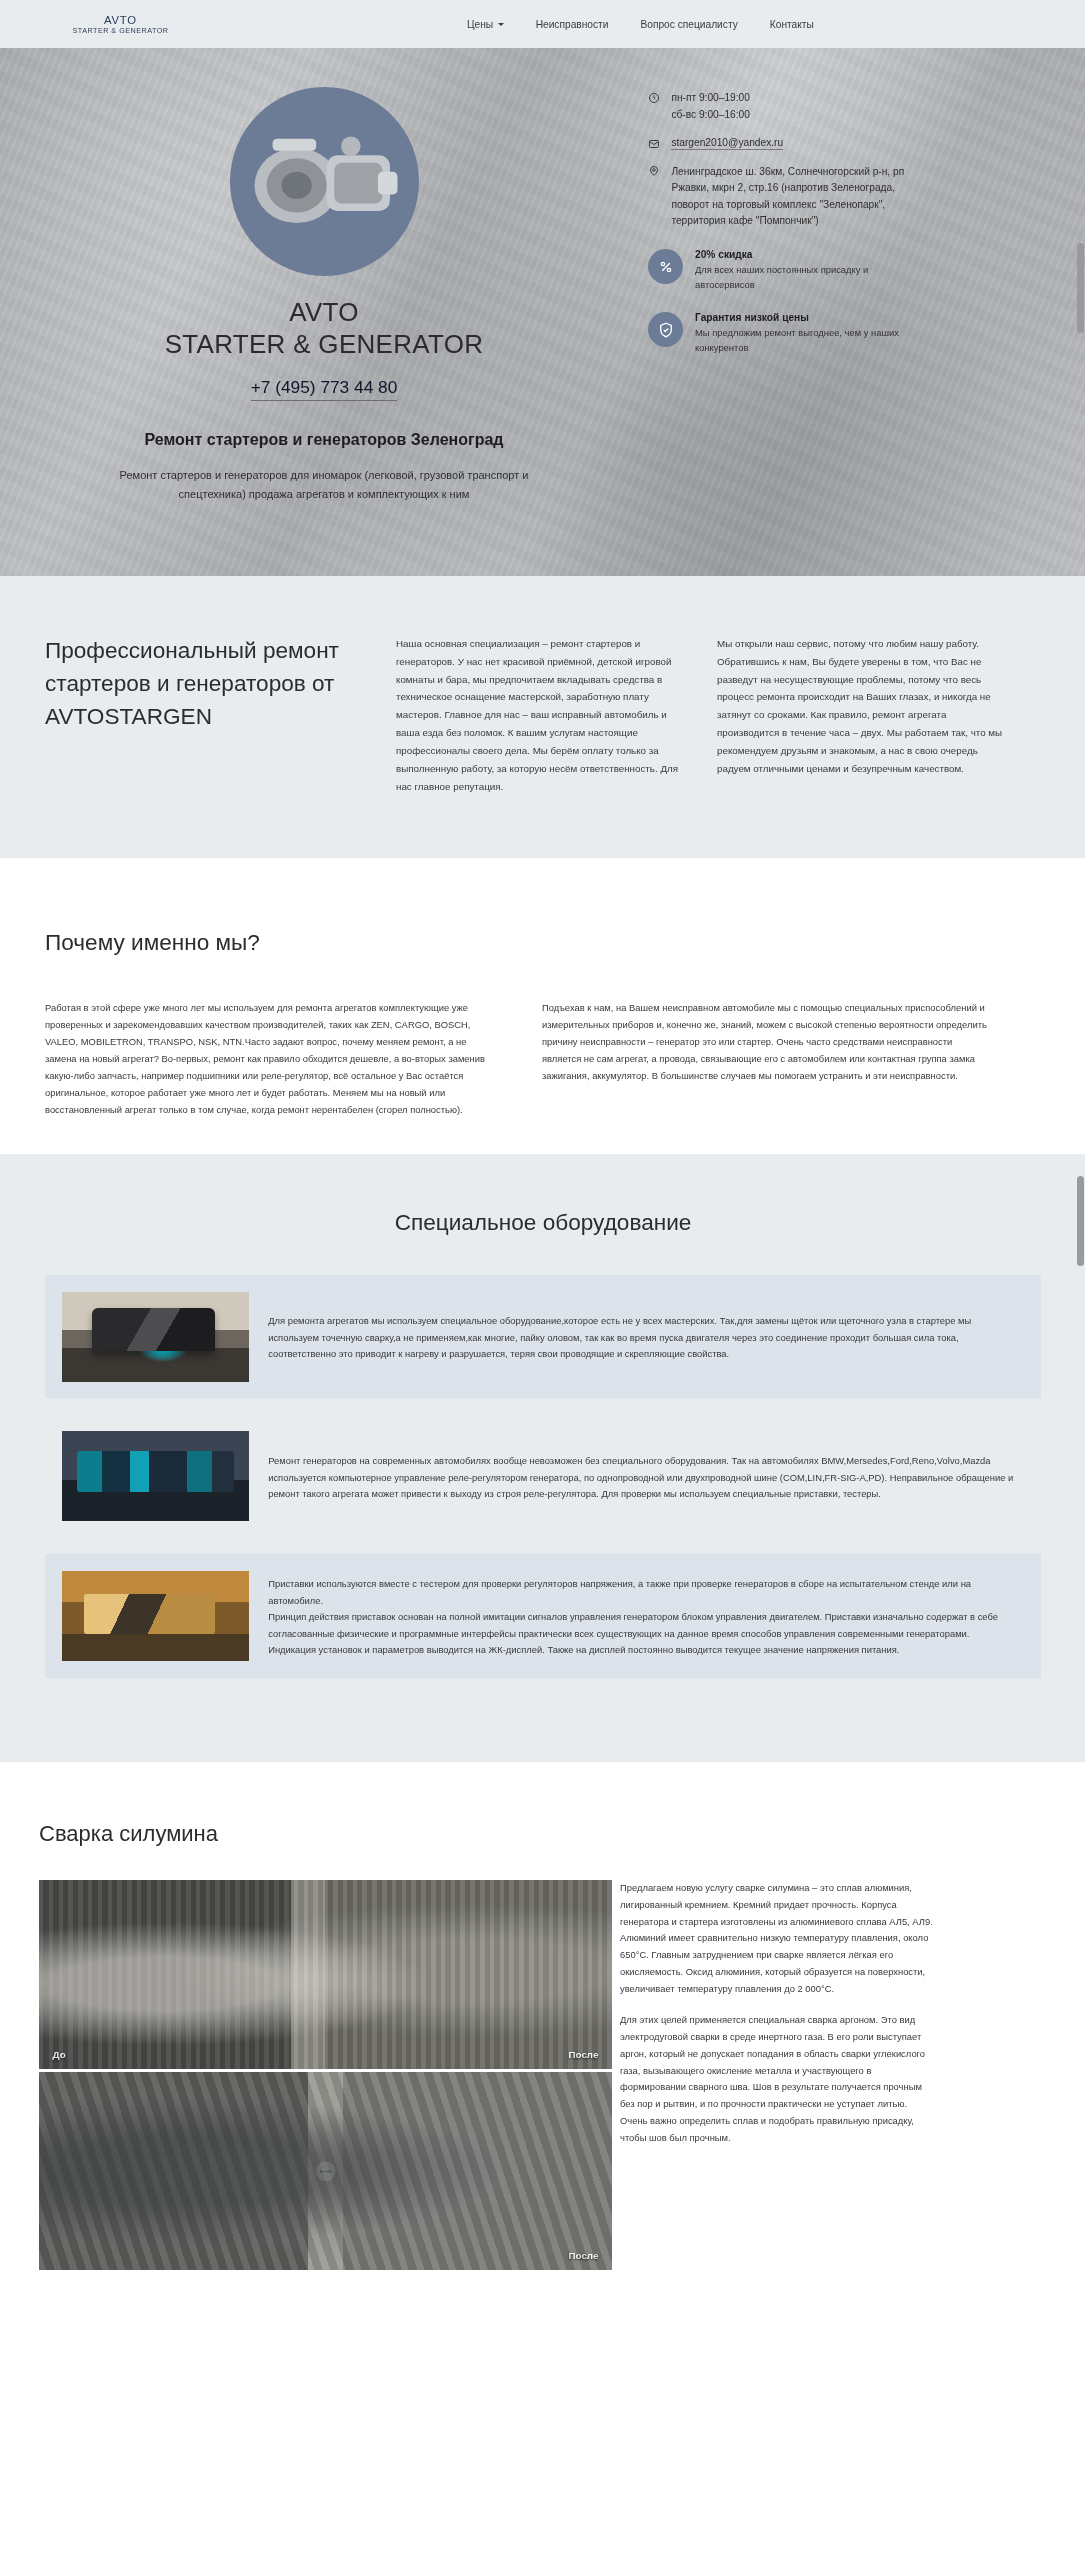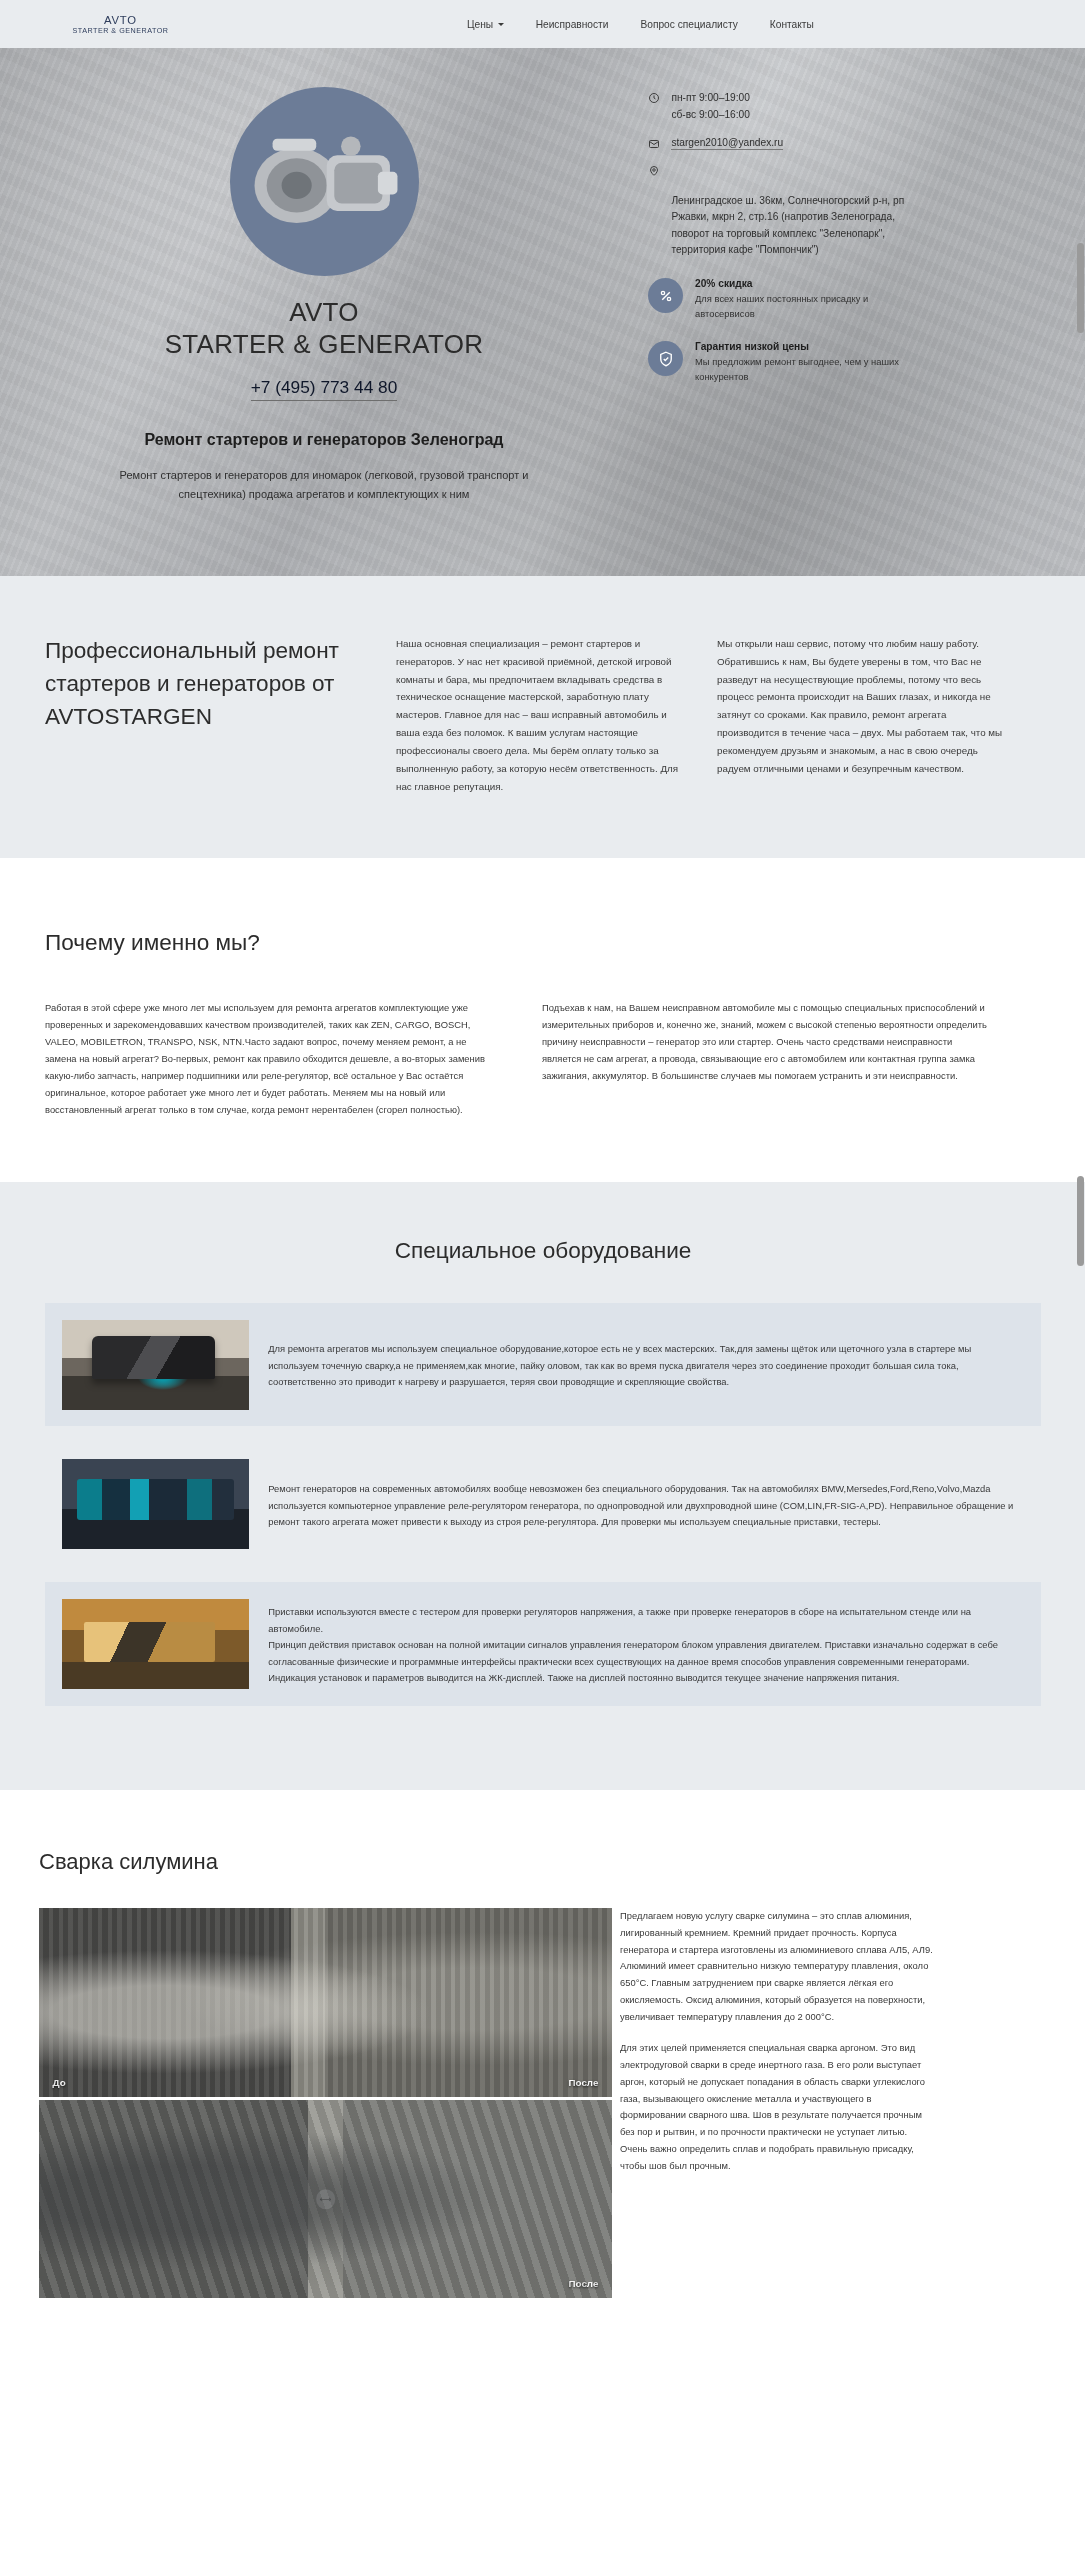--- a/index.html
+++ b/index.html
@@ -139,21 +139,21 @@
   .sec-pro { padding: 59px 45px 63px 45px; display: flex; gap: 27px; }
   .sec-pro h2 {
     width: 324px;
     font-size: 22.6px;
     font-weight: 400;
     line-height: 1.45;
     color: #2c2c2c;
   }
   .sec-pro .col { width: 294px; font-size: 9.8px; line-height: 1.82; color: #3a3a3a; }
 
-  .sec-why { padding: 72px 45px 63px 45px; }
+  .sec-why { padding: 72px 45px 35px 45px; }
   .sec-why h2 { font-size: 22.6px; font-weight: 400; color: #2c2c2c; margin-bottom: 44px; }
   .why-cols { display: flex; gap: 45px; }
   .why-cols .col { width: 452px; font-size: 9.4px; line-height: 1.8; color: #3a3a3a; }
 
   .sec-equip { padding: 56px 45px 68px 45px; }
   .sec-equip h2 { font-size: 22.6px; font-weight: 400; color: #2c2c2c; text-align: center; margin-bottom: 39px; }
   .eq-row {
     display: flex;
     gap: 19.6px;
     background: #dde3ea;
@@ -342,21 +342,21 @@
         <a class="hr-mail">stargen2010@yandex.ru</a>
       </div>
 
       <div class="hr-row">
         <span class="hr-ic">
           <svg viewBox="0 0 24 24" fill="none" stroke="currentColor" stroke-width="2">
               <path d="M12 21s7-6.2 7-11a7 7 0 1 0-14 0c0 4.8 7 11 7 11z"></path>
               <circle cx="12" cy="10" r="2.5"></circle>
             </svg>
         </span>
-        <div class="hr-txt" style="max-width:249px;margin-top:29px;">Ленинградское ш. 36км, Солнечногорский р-н, рп Ржавки, мкрн 2, стр.16 (напротив Зеленограда, поворот на торговый комплекс "Зеленопарк", территория кафе "Помпончик")</div>
+        <div class="hr-txt" style="max-width:249px;">Ленинградское ш. 36км, Солнечногорский р-н, рп Ржавки, мкрн 2, стр.16 (напротив Зеленограда, поворот на торговый комплекс "Зеленопарк", территория кафе "Помпончик")</div>
       </div>
 
 
       <div class="feat">
         <div class="feat-ic">
           <svg viewBox="0 0 24 24" fill="none" stroke="currentColor" stroke-width="1.8">
               <path d="M7 17L17 7"></path>
               <circle cx="8" cy="8" r="2.2"></circle>
               <circle cx="16" cy="16" r="2.2"></circle>
             </svg>

